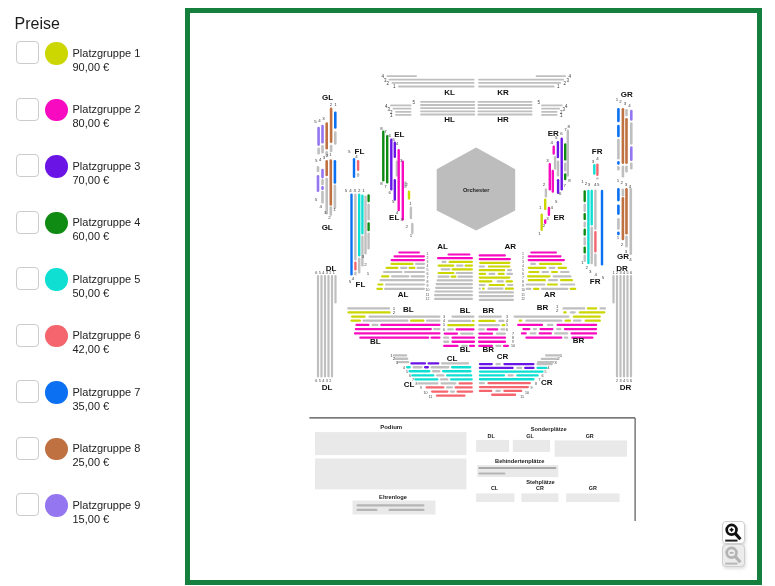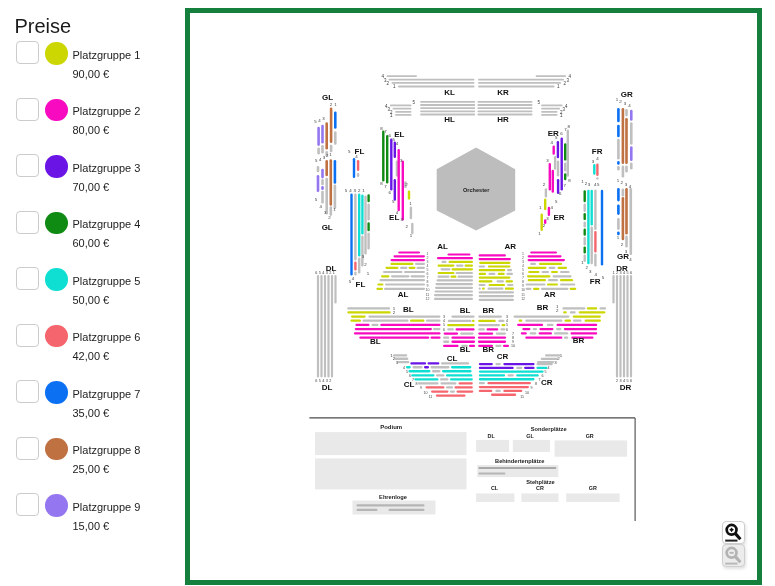--- a/index.html
+++ b/index.html
@@ -1,23 +1,23 @@
 <!DOCTYPE html>
 <html><head><meta charset="utf-8">
 <style>
 html,body{margin:0;padding:0;background:#fff;width:775px;height:586px;font-family:"Liberation Sans",sans-serif;position:relative;overflow:hidden}
 .item{position:absolute;left:15.5px;height:48px}
 .cb{position:absolute;left:0;top:0;width:21px;height:21px;border:1px solid #ccc;border-radius:4px;background:#fff}
 .dot{position:absolute;left:29.5px;top:1px;width:22.5px;height:22.5px;border-radius:50%}
-.lbl{position:absolute;left:57px;top:4.5px;width:120px;font-size:11px;line-height:19px;color:#222;white-space:nowrap}
+.lbl{position:absolute;left:57px;top:4.5px;width:120px;font-size:11px;line-height:14px;color:#222;white-space:nowrap}
 .btn{position:absolute;left:722px;width:23px;height:23px;border:1px solid #cfcfcf;border-radius:4px;box-sizing:border-box;box-shadow:1px 2px 3px rgba(0,0,0,0.12)}
 </style></head>
 <body>
 
-<div style="position:absolute;left:14.5px;top:14.5px;font-size:20px;color:#1a1a1a">Preise</div>
+<div style="position:absolute;left:14.5px;top:14.5px;font-size:16px;color:#1a1a1a">Preise</div>
 
 <div class="item" style="top:41.0px">
 <span class="cb"></span>
 <span class="dot" style="background:#ccd600"></span>
 <span class="lbl">Platzgruppe 1<br>90,00&nbsp;€</span>
 </div>
 
 <div class="item" style="top:97.5px">
 <span class="cb"></span>
 <span class="dot" style="background:#f80bc0"></span>

